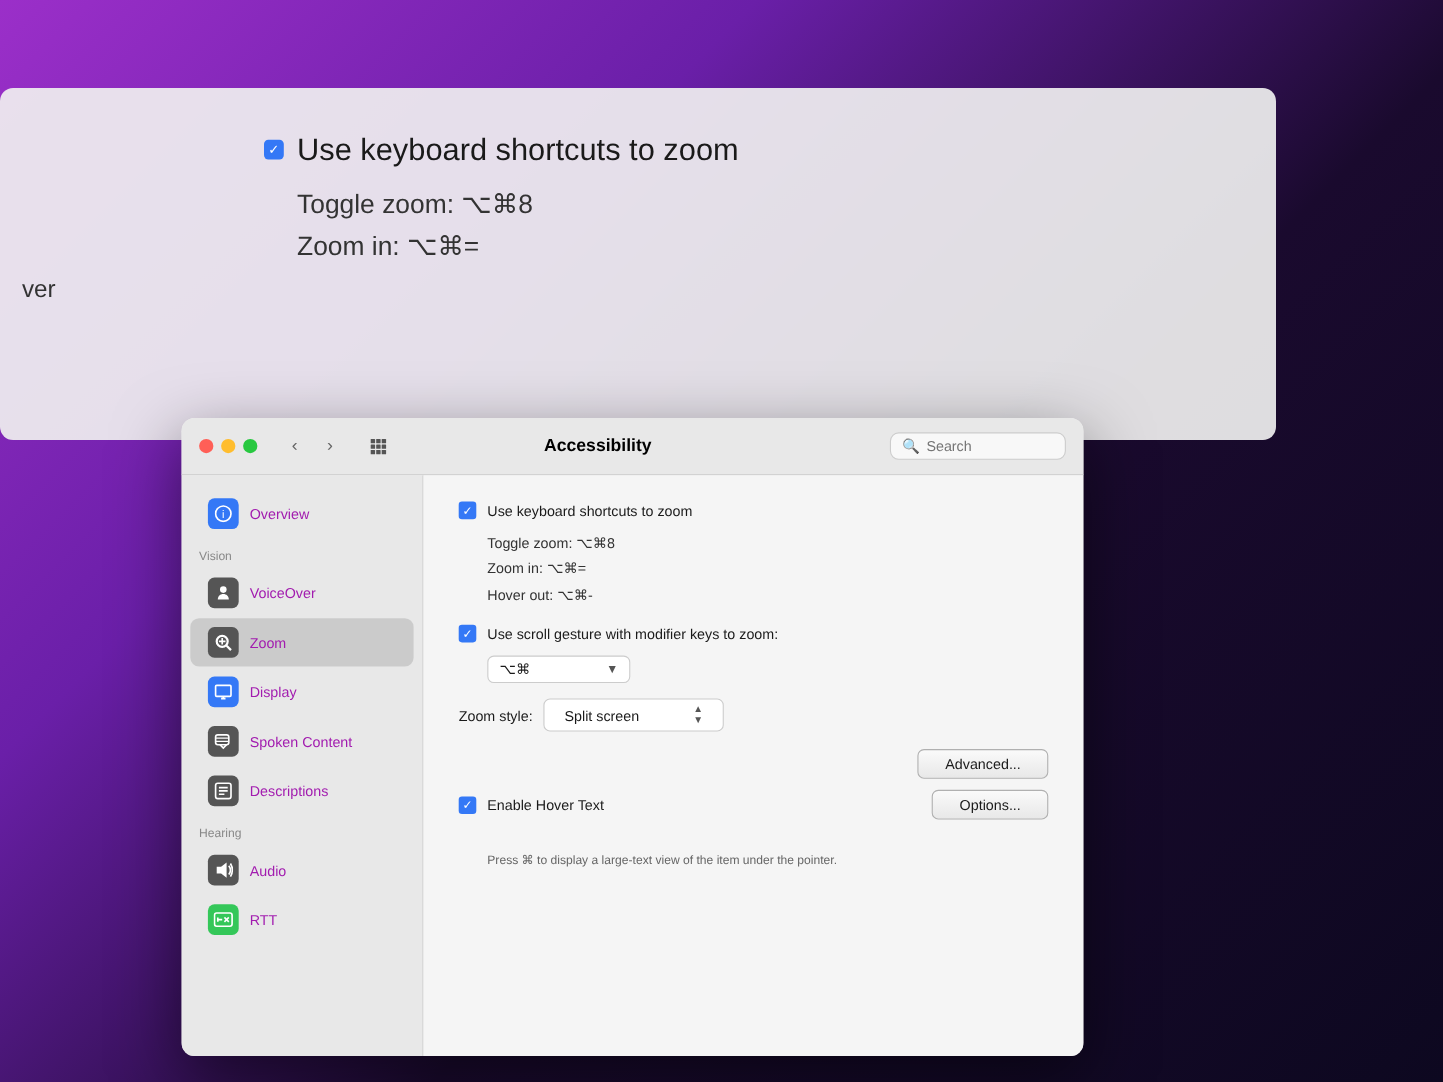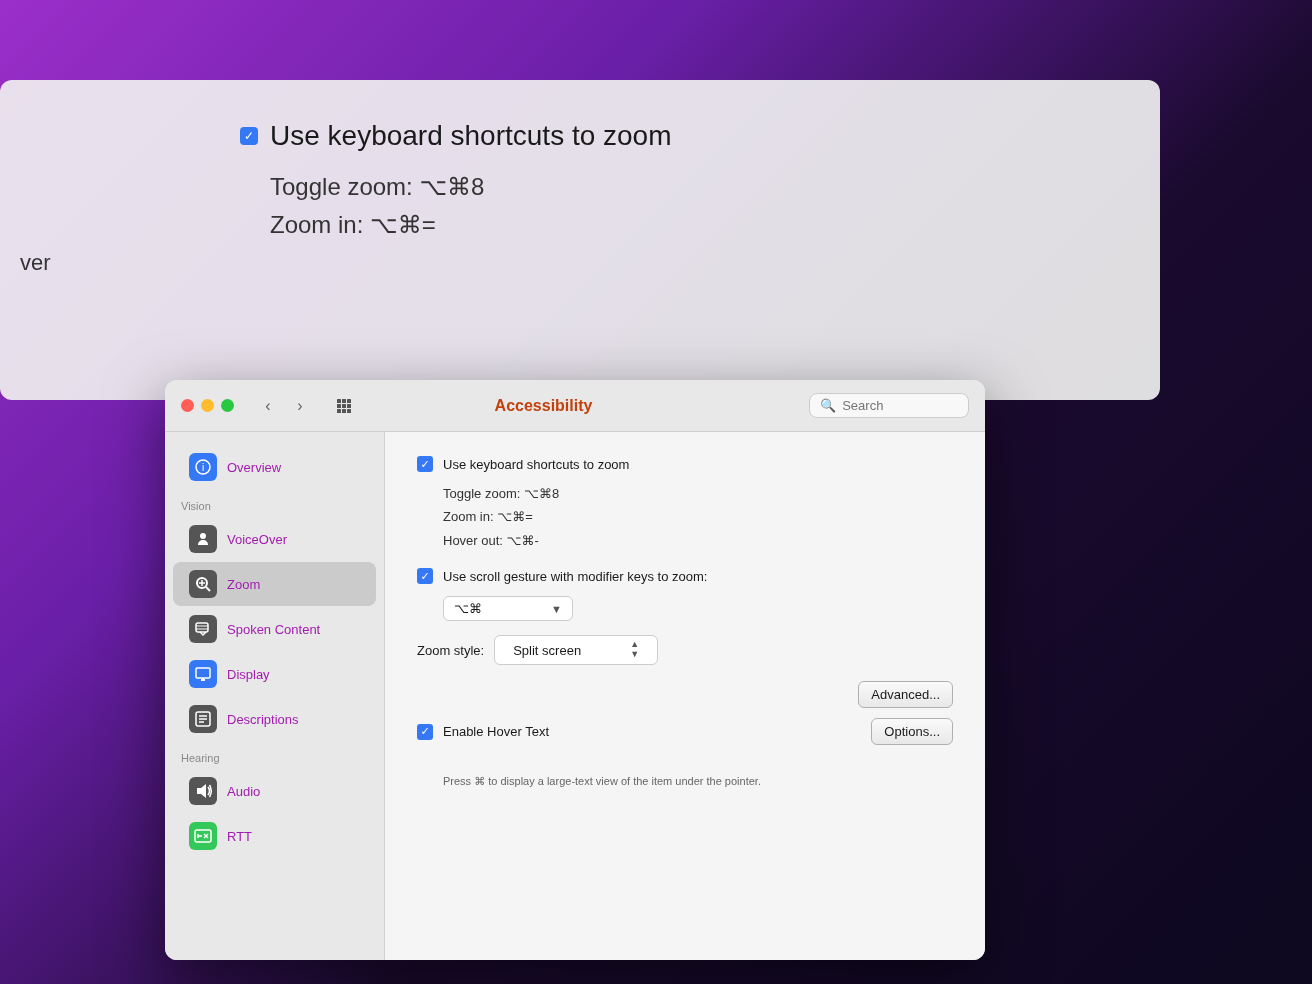--- a/index.html
+++ b/index.html
@@ -147,21 +147,21 @@
       align-items: center;
       justify-content: center;
       margin-left: 4px;
       cursor: pointer;
       color: #555;
     }
 
     .window-title {
       font-size: 16px;
       font-weight: 600;
-      color: #c2410c;
+      color: #000000;
       flex: 1;
       text-align: center;
       margin-right: 80px;
     }
 
     .search-bar {
       display: flex;
       align-items: center;
       background: rgba(255,255,255,0.7);
       border: 1px solid #ccc;
@@ -363,21 +363,21 @@
     .advanced-row {
       display: flex;
       justify-content: flex-end;
       margin-bottom: 16px;
     }
 
     .btn {
       background: linear-gradient(to bottom, #fafafa, #e8e8e8);
       border: 1px solid #b0b0b0;
       border-radius: 6px;
-      padding: 5px 12px;
+      padding: 5px 24px;
       font-size: 13px;
       color: #1a1a1a;
       cursor: pointer;
     }
 
     .hover-text-section {
       margin-top: 8px;
     }
 
     .hover-text-row {
@@ -484,40 +484,40 @@
             <circle cx="8" cy="8" r="5" fill="none" stroke="white" stroke-width="2"></circle>
             <line x1="12" y1="12" x2="16" y2="16" stroke="white" stroke-width="2"></line>
             <line x1="5" y1="8" x2="11" y2="8" stroke="white" stroke-width="1.5"></line>
             <line x1="8" y1="5" x2="8" y2="11" stroke="white" stroke-width="1.5"></line>
           </svg>
         </div>
         <span class="sidebar-label">Zoom</span>
       </div>
 
       <div class="sidebar-item">
+        <div class="sidebar-icon icon-display">
+          <svg width="18" height="18" viewBox="0 0 18 18" fill="white">
+            <rect x="2" y="3" width="14" height="10" rx="1" fill="none" stroke="white" stroke-width="1.5"></rect>
+            <line x1="7" y1="15" x2="11" y2="15" stroke="white" stroke-width="2"></line>
+            <line x1="9" y1="13" x2="9" y2="15" stroke="white" stroke-width="1.5"></line>
+          </svg>
+        </div>
+        <span class="sidebar-label">Display</span>
+      </div>
+
+      <div class="sidebar-item">
         <div class="sidebar-icon icon-spoken">
           <svg width="18" height="18" viewBox="0 0 18 18" fill="white">
             <rect x="2" y="3" width="12" height="9" rx="2" fill="none" stroke="white" stroke-width="1.5"></rect>
             <line x1="2" y1="6" x2="14" y2="6" stroke="white" stroke-width="1"></line>
             <line x1="2" y1="9" x2="14" y2="9" stroke="white" stroke-width="1"></line>
             <path d="M6 12l3 3 3-3" fill="none" stroke="white" stroke-width="1.5"></path>
           </svg>
         </div>
         <span class="sidebar-label">Spoken Content</span>
-      </div>
-
-      <div class="sidebar-item">
-        <div class="sidebar-icon icon-display">
-          <svg width="18" height="18" viewBox="0 0 18 18" fill="white">
-            <rect x="2" y="3" width="14" height="10" rx="1" fill="none" stroke="white" stroke-width="1.5"></rect>
-            <line x1="7" y1="15" x2="11" y2="15" stroke="white" stroke-width="2"></line>
-            <line x1="9" y1="13" x2="9" y2="15" stroke="white" stroke-width="1.5"></line>
-          </svg>
-        </div>
-        <span class="sidebar-label">Display</span>
       </div>
 
       <div class="sidebar-item">
         <div class="sidebar-icon icon-descriptions">
           <svg width="18" height="18" viewBox="0 0 18 18" fill="none" stroke="white" stroke-width="1.5">
             <rect x="2" y="2" width="14" height="14" rx="2"></rect>
             <line x1="5" y1="6" x2="13" y2="6"></line>
             <line x1="5" y1="9" x2="13" y2="9"></line>
             <line x1="5" y1="12" x2="10" y2="12"></line>
           </svg>

